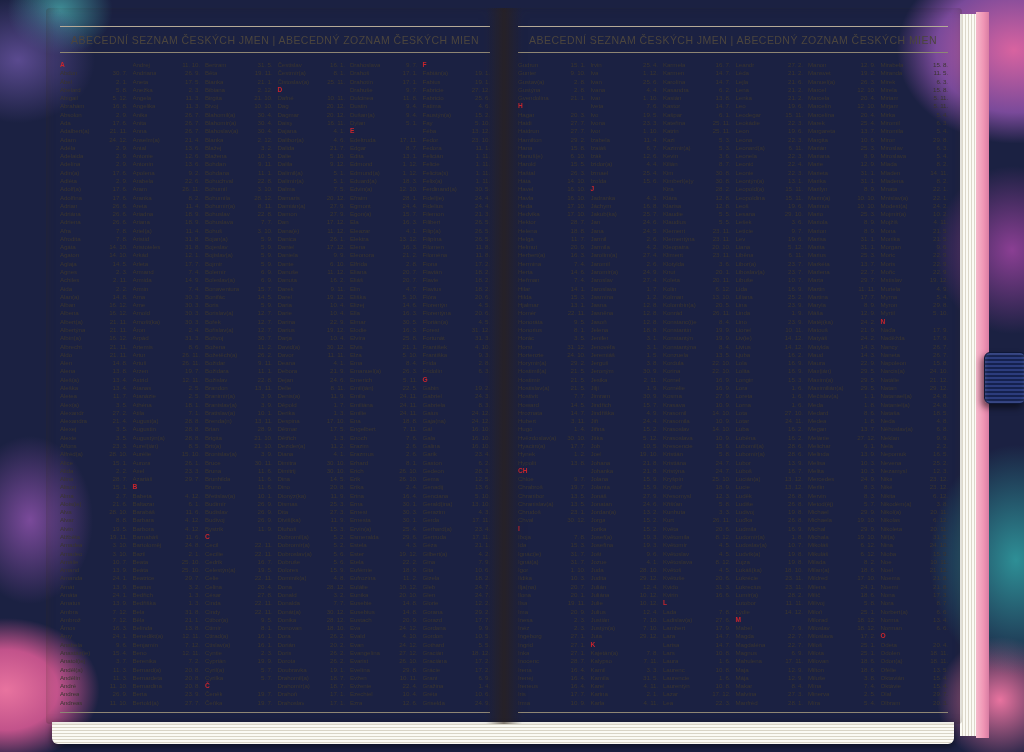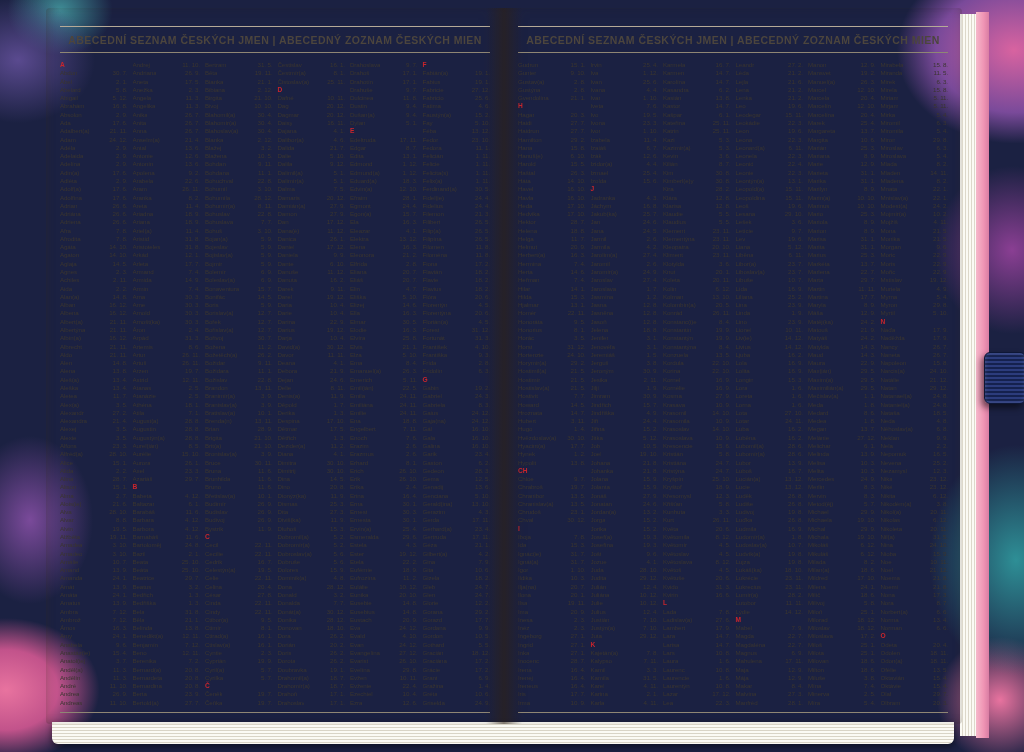--- a/index.html
+++ b/index.html
@@ -29,21 +29,21 @@
       linear-gradient(90deg,#eae3d4 0%,#f2ecdf 6%,#f3edе1 50%,#f1ebde 94%,#e7dfd0 100%),#f1ebde;}
   .page.left{left:46px;width:458px;border-radius:4px 0 0 4px;
       box-shadow:inset -14px 0 18px -10px rgba(60,45,30,.45), inset 6px 0 10px -6px rgba(60,45,30,.35);}
   .page.right{left:504px;width:458px;border-radius:0 4px 4px 0;
       box-shadow:inset 14px 0 18px -10px rgba(60,45,30,.45), inset -6px 0 10px -6px rgba(60,45,30,.30);}
   .gutter{position:absolute;left:486px;width:36px;top:8px;height:716px;pointer-events:none;
       background:linear-gradient(90deg,rgba(40,28,15,0) 0%,rgba(40,28,15,.38) 50%,rgba(40,28,15,0) 100%);}
   
   .phead{margin:18px 14px 0 14px;padding:7px 0 6px 0;text-align:center;
       border-top:1px solid #b5aa97;border-bottom:1px solid #8f8674;
-      font-size:10.5px;font-weight:bold;letter-spacing:.45px;color:#4c453d;white-space:nowrap;}
+      font-size:10.5px;font-weight:normal;letter-spacing:.45px;color:#4c453d;white-space:nowrap;}
   
   .cols{display:flex;gap:5px;margin:8px 14px 0 14px;padding-bottom:5px;border-bottom:1px solid #8f8674;}
   .col{flex:1 1 0;min-width:0;}
   .row{display:flex;align-items:baseline;font-size:6.2px;line-height:8.28px;color:#3a352f;white-space:nowrap;}
   .nm{overflow:hidden;letter-spacing:-0.1px;}
   .dt{margin-left:auto;padding-left:2px;letter-spacing:-0.1px;}
   .letter{font-size:6.6px;line-height:8.28px;font-weight:bold;color:#c9252c;}
   
   .loop{position:absolute;left:984px;top:352px;width:40px;height:50px;border-radius:6px;
       background:repeating-linear-gradient(180deg,#2c3c7c 0 2px,#15214e 2px 4px);

